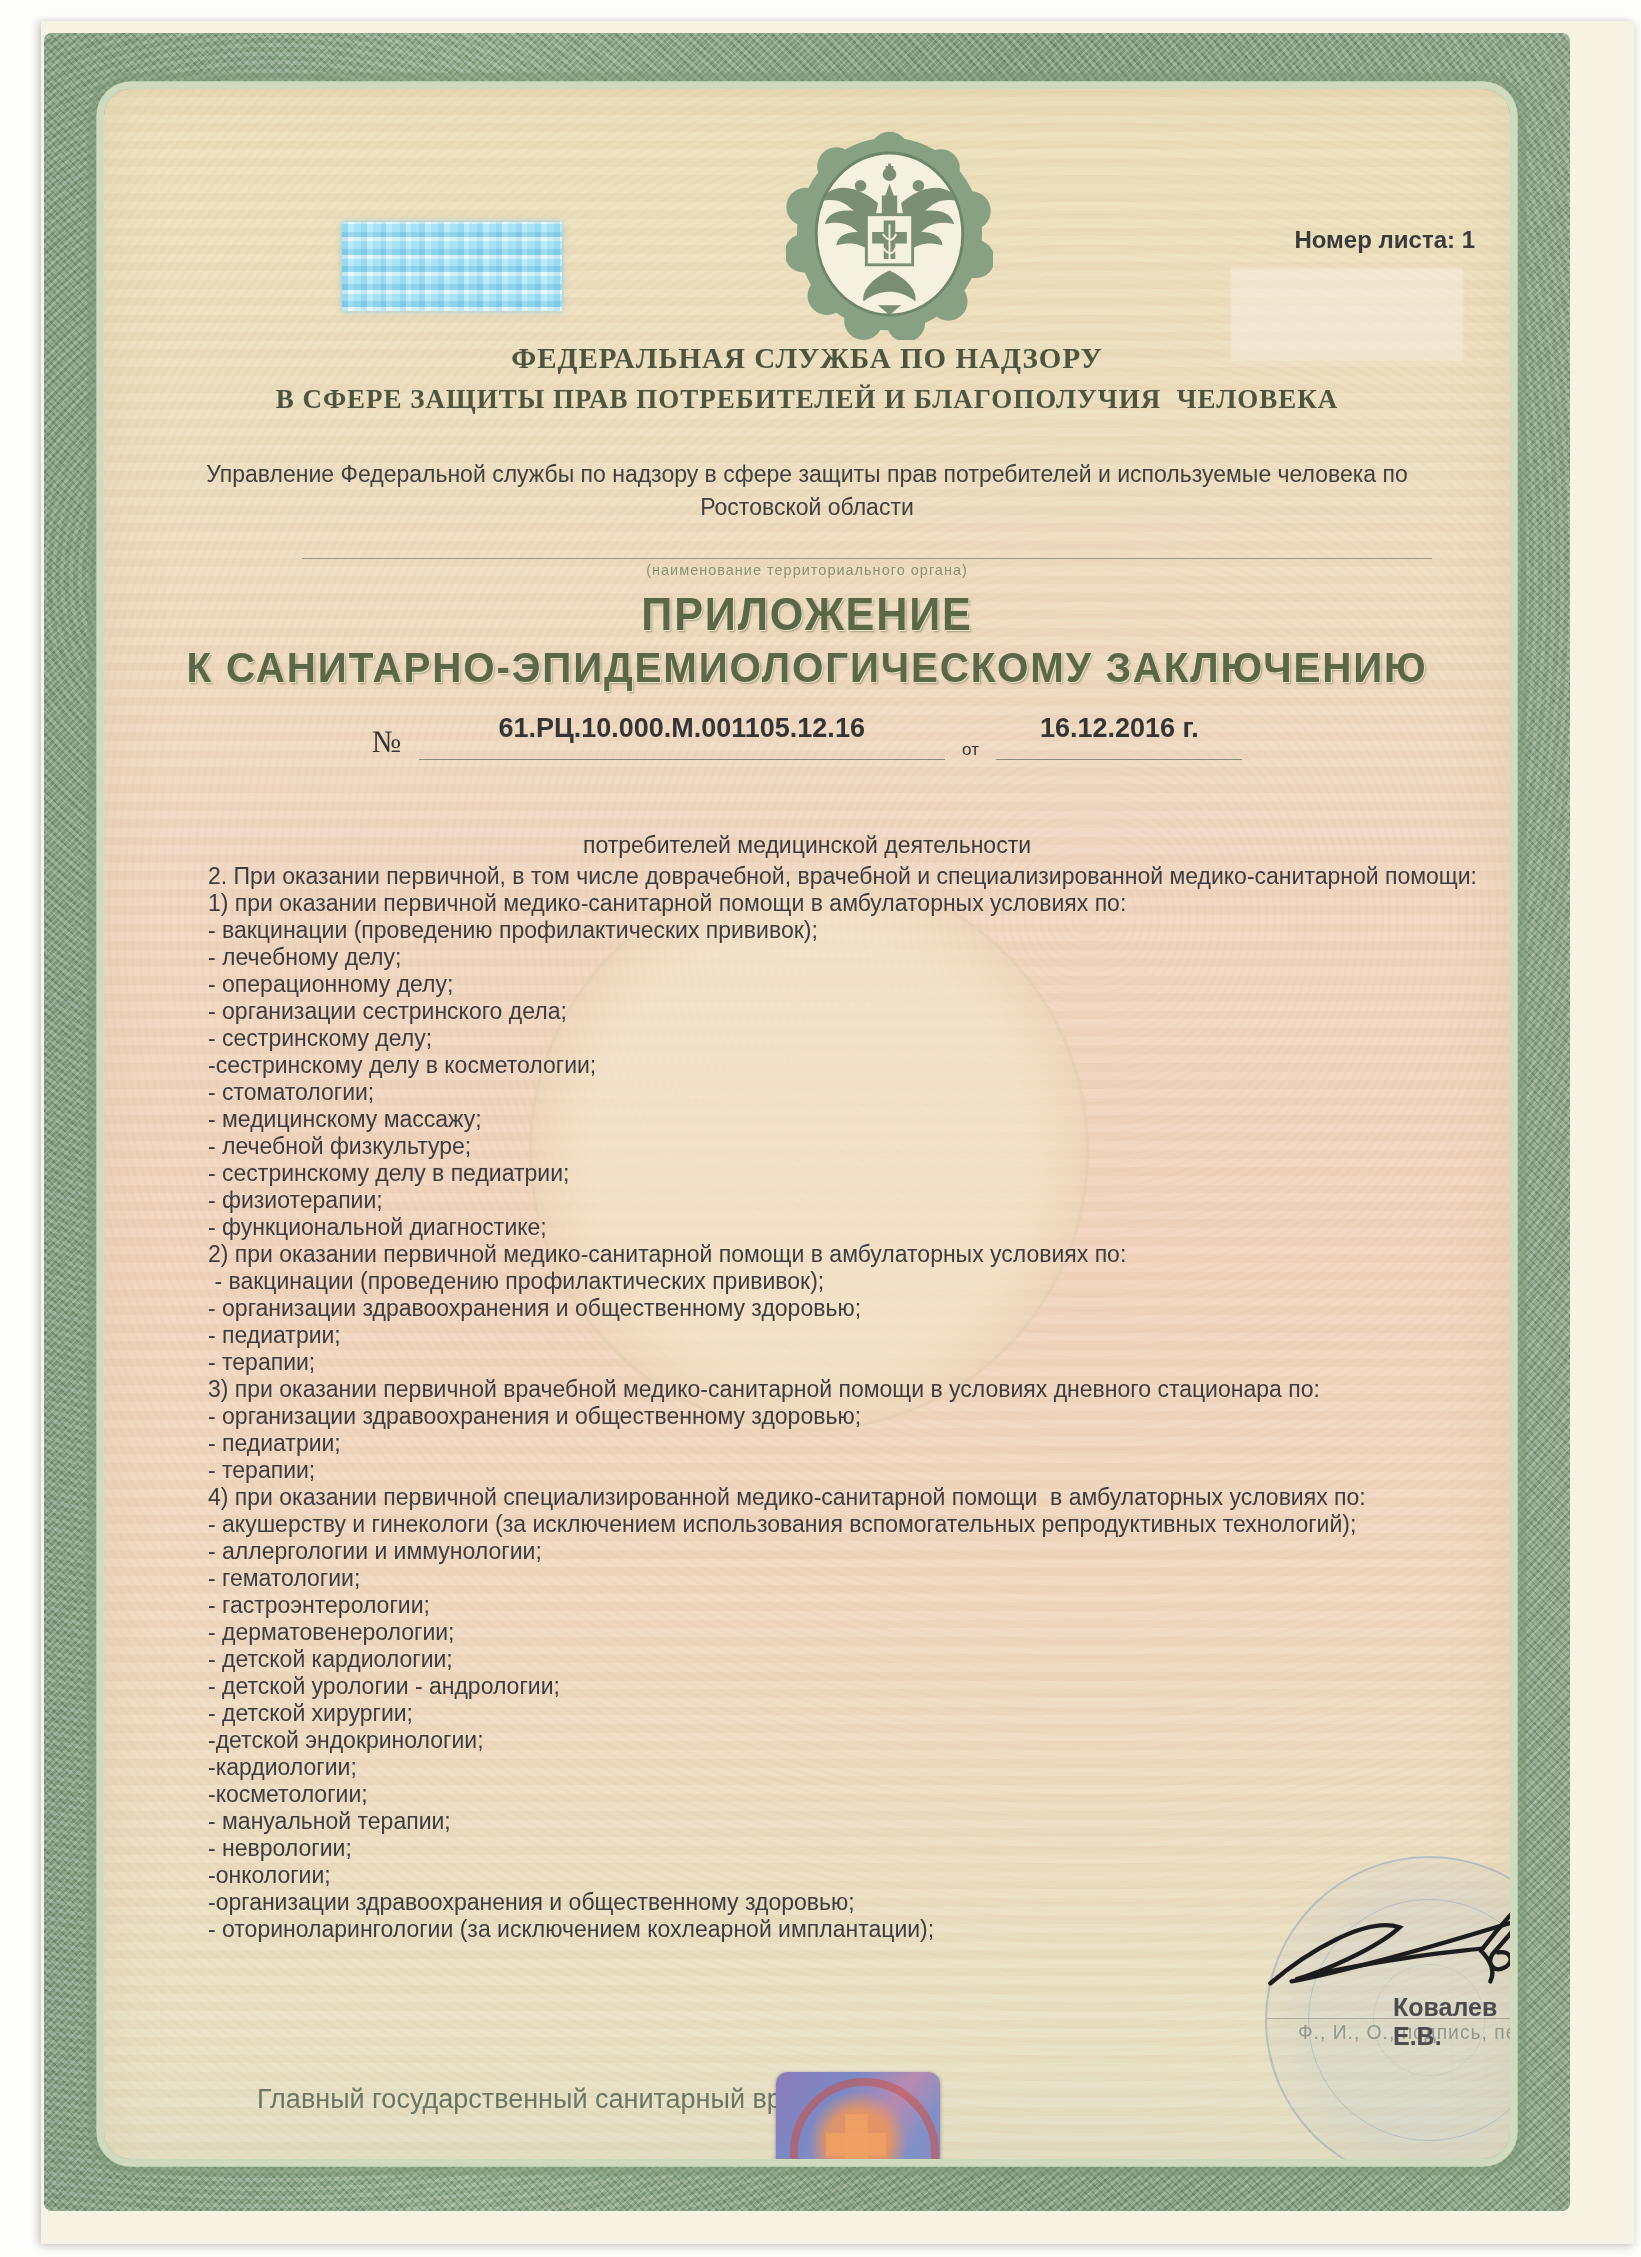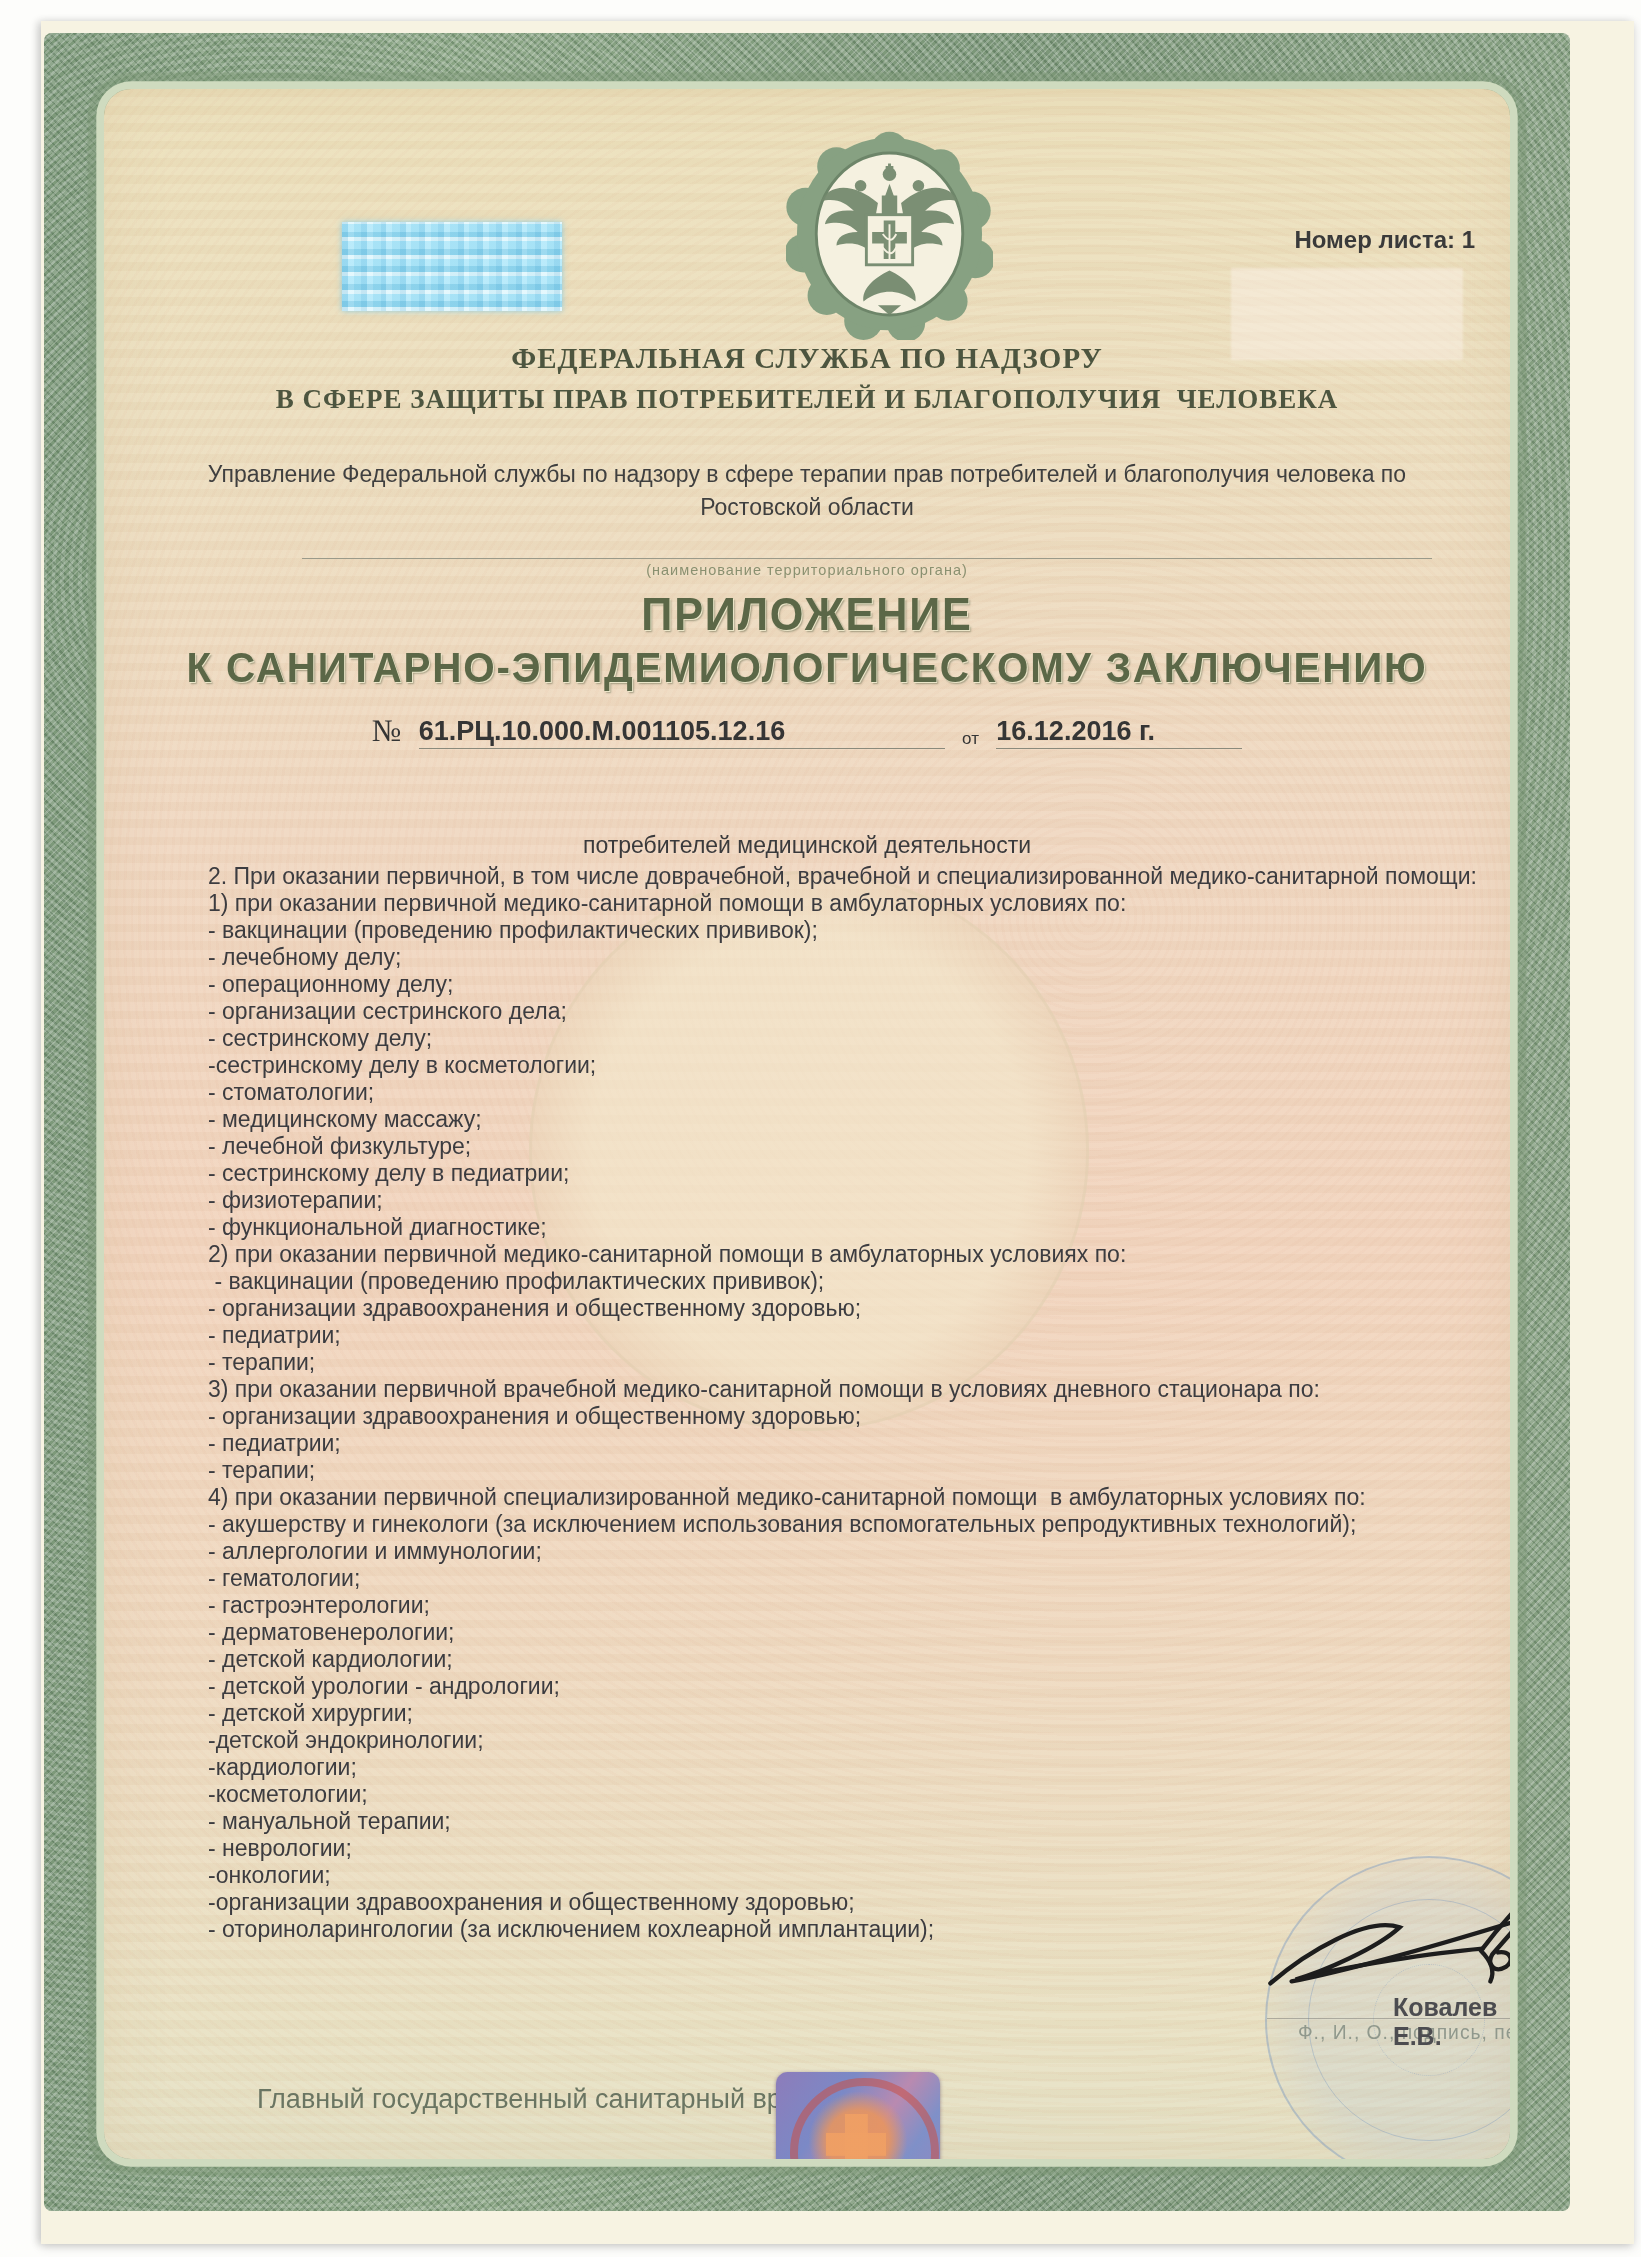--- a/index.html
+++ b/index.html
@@ -25,21 +25,21 @@
   .abs{position:absolute;}
   .ctr{left:0;width:100%;text-align:center;}
   
   .hdr{font-family:"Liberation Serif",serif;font-weight:bold;color:#4d553f;letter-spacing:1px;white-space:pre-wrap;}
   .org{font-size:23px;color:#3f3f3f;line-height:33px;}
   .rule-caption{font-size:14.5px;color:#8a9070;letter-spacing:1px;}
   .title{font-weight:bold;color:#5b6747;letter-spacing:1.9px;
          text-shadow:1px 1px 0 rgba(246,241,212,0.85), 1.9px 1.9px 1.9px rgba(75,85,55,0.45);
          transform:scaleX(0.94);}
   .numrow{display:flex;justify-content:center;align-items:flex-end;gap:17.4px;color:#353535;}
-  .blank{border-bottom:1.9px solid #8a8a7c;text-align:left;font-weight:bold;font-size:27px;padding-bottom:1px;}
+  .blank{border-bottom:1.9px solid #8a8a7c;text-align:center;font-weight:bold;font-size:27px;padding-bottom:15px;}
   .subject{font-size:23px;color:#3a3a3c;line-height:32px;white-space:pre-wrap;}
   .bodytext{font-size:23px;color:#3c3c40;line-height:27px;white-space:pre-wrap;}
   .footpos{font-size:27px;color:#6a7562;line-height:40px;white-space:pre-wrap;}
   .signer{font-weight:bold;font-size:25px;color:#4c4c50;}
   .sigcap{font-size:19.3px;color:#90988c;letter-spacing:1px;border-top:1.9px solid rgba(120,120,115,0.5);padding-top:2.9px;text-align:center;}
   
   .holostrip{background:
       repeating-linear-gradient(0deg, rgba(255,255,255,0.5) 0 3.9px, rgba(120,200,230,0.55) 3.9px 9.7px, rgba(170,230,250,0.5) 9.7px 17.4px),
       repeating-linear-gradient(90deg, rgba(90,180,220,0.55) 0 5.8px, rgba(210,245,255,0.6) 5.8px 11.6px, rgba(140,215,240,0.5) 11.6px 19.3px),
       #bfe8f4;
@@ -109,21 +109,21 @@
           <path d="M95 186 h24 l-12 10 z"></path>
         </g>
       </svg>
 
       <div class="abs sheetnum" style="right:35px;top:137px;z-index:4;">Номер листа: 1</div>
 
       <div class="abs ctr hdr" style="top:295px;font-size:27px;z-index:4;">В СФЕРЕ ЗАЩИТЫ ПРАВ ПОТРЕБИТЕЛЕЙ И БЛАГОПОЛУЧИЯ  ЧЕЛОВЕКА</div>
       <div class="abs ctr hdr" style="top:253px;font-size:29px;z-index:4;">ФЕДЕРАЛЬНАЯ СЛУЖБА ПО НАДЗОРУ</div>
 
       <div class="abs ctr org" style="top:369px;z-index:4;">
-        <div>Управление Федеральной службы по надзору в сфере терапии прав потребителей и благополучия человека по</div>
+        <div>Управление Федеральной службы по надзору в сфере защиты прав потребителей и используемые человека по</div>
         <div>Ростовской области</div>
       </div>
       <div class="abs" style="left:198px;top:469px;width:1130px;border-top:1.9px solid #9a9a8a;z-index:4;"></div>
       <div class="abs ctr rule-caption" style="top:473px;z-index:4;">(наименование территориального органа)</div>
 
       <div class="abs ctr title" style="top:498px;font-size:46px;z-index:4;">ПРИЛОЖЕНИЕ</div>
       <div class="abs ctr title" style="top:554px;font-size:43px;z-index:4;">К САНИТАРНО-ЭПИДЕМИОЛОГИЧЕСКОМУ ЗАКЛЮЧЕНИЮ</div>
 
       <div class="abs numrow" style="left:0;top:624px;width:100%;z-index:4;">
         <span style="font-family:'Liberation Serif',serif;font-size:31px;">№</span>

